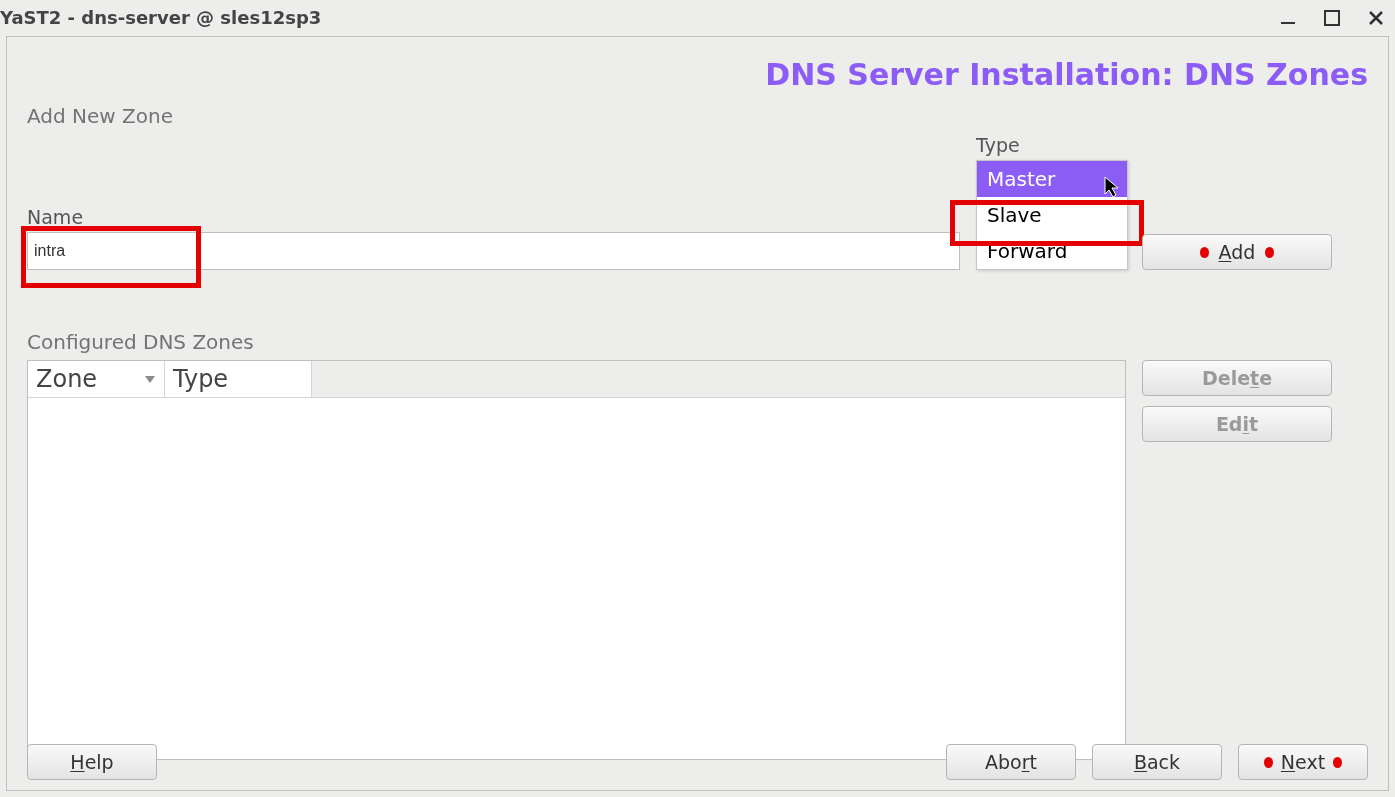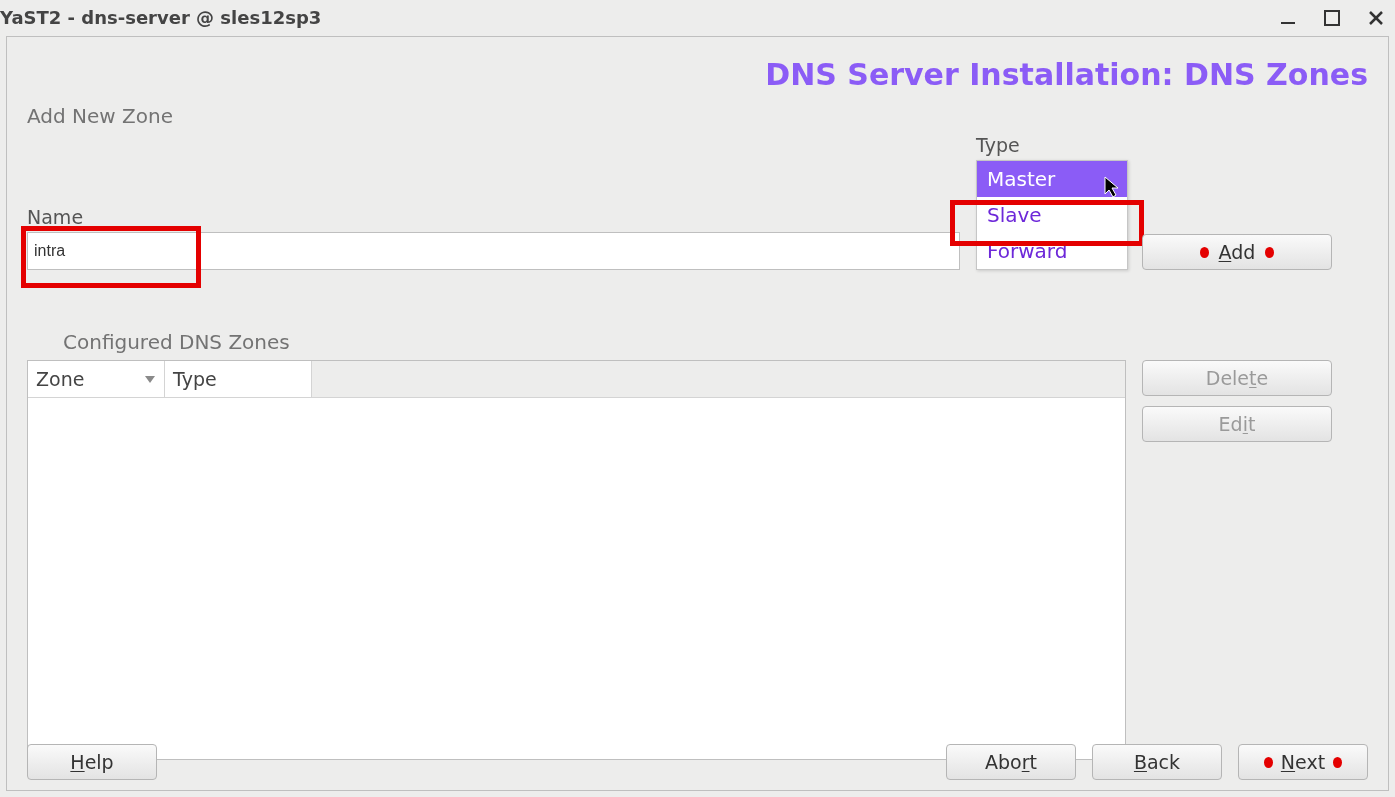--- a/index.html
+++ b/index.html
@@ -82,21 +82,21 @@
 
   .dropdown-list{
     width:150px;
     border:1px solid #c6c6c6;
     background:#fff;
     box-shadow:1px 1px 3px rgba(0,0,0,0.15);
   }
   .dropdown-item{
     padding:6px 10px;
     font-size:20px;
-    color:#6d28d9;
+    color:#000000;
     cursor:default;
   }
   .dropdown-item.selected{
     background:#8b5cf6;
     color:#fff;
   }
   .dropdown-hl{
     position:absolute;
     border:5px solid #e40000;
     pointer-events:none;
@@ -112,30 +112,30 @@
     border:1px solid #b5b5b5;
     border-radius:4px;
     background:linear-gradient(#fafafa,#e3e3e3);
     font-size:19px;
     color:#333;
     box-sizing:border-box;
     cursor:default;
     position:relative;
   }
   .btn.wide{width:190px;}
-  .btn.disabled{color:#9a9a9a;}
+  .btn.disabled{color:#9a9a9a;font-weight:bold;}
   .red-dot{
     display:inline-block;
     width:9px;height:11px;
     background:#e40000;
     border-radius:50%;
     margin:0 10px;
   }
 
-  .configured-label{margin-top:60px;margin-left:36px;}
+  .configured-label{margin-top:60px;}
 
   .table-wrap{
     margin-top:6px;
     display:flex;
     gap:16px;
   }
   .table{
     flex:1;
     border:1px solid #bfbfbf;
     background:#fff;
@@ -145,21 +145,21 @@
     overflow:hidden;
   }
   .thead{
     display:flex;
     height:36px;
     border-bottom:1px solid #d4d4d4;
   }
   .th{
     display:flex;align-items:center;
     padding:0 8px;
-    font-size:19px;
+    font-size:24px;
     color:#444;
     border-right:1px solid #d4d4d4;
     background:#fff;
   }
   .th.zone{width:120px;justify-content:space-between;}
   .th.type{width:130px;}
   .th.fill{flex:1;border-right:none;background:#ededec;}
   .sort-icon{width:12px;height:12px;}
   .side-buttons{width:226px;display:flex;flex-direction:column;gap:10px;}
 

